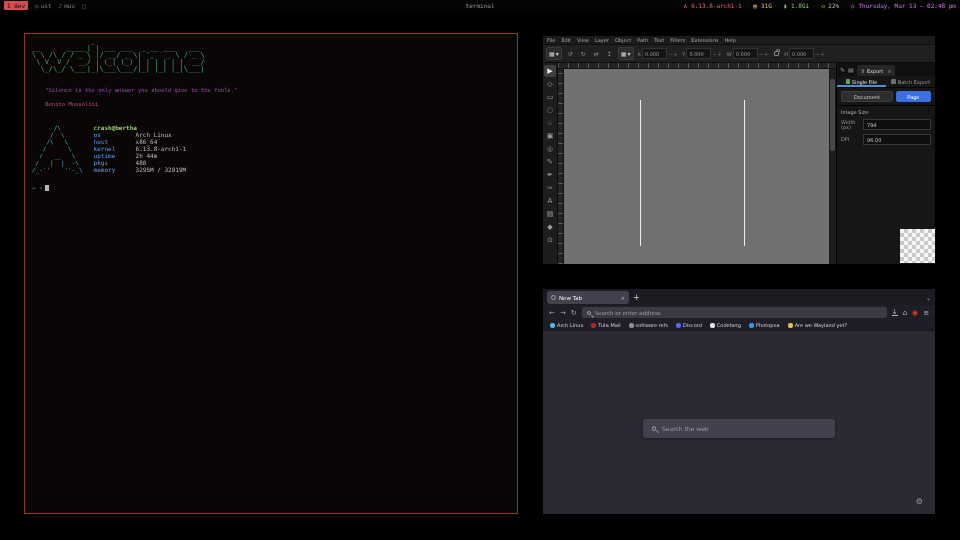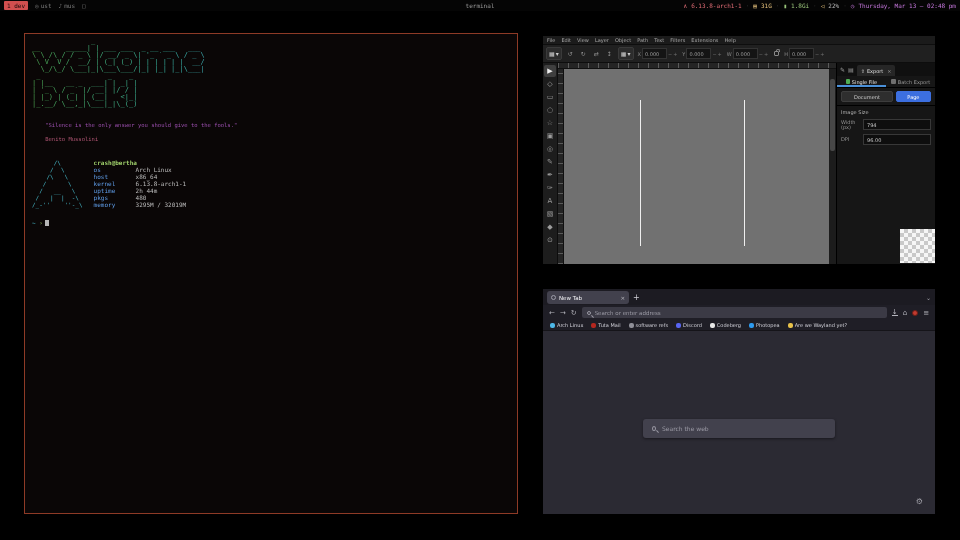--- a/index.html
+++ b/index.html
@@ -168,27 +168,20 @@
 </div>
 
 <div class="terminal">
   <div>
     <div class="art-line">              _                          </div>
     <div class="art-line">__      _____| | ___ ___  _ __ ___   ___ </div>
     <div class="art-line">\ \ /\ / / _ \ |/ __/ _ \| '_ ` _ \ / _ \</div>
     <div class="art-line"> \ V  V /  __/ | (_| (_) | | | | | |  __/</div>
     <div class="art-line">  \_/\_/ \___|_|\___\___/|_| |_| |_|\___|</div>
   </div>
-  <div>
-    <div class="art-line"> _                _    _ </div>
-    <div class="art-line">| |__   __ _  ___| | _| |</div>
-    <div class="art-line">| '_ \ / _` |/ __| |/ / |</div>
-    <div class="art-line">| |_) | (_| | (__|   &lt;|_|</div>
-    <div class="art-line">|_.__/ \__,_|\___|_|\_(_)</div>
-  </div>
   <div class="quote">
     <span>"Silence is the only answer you should give to the fools."</span>
     <span>  </span>
     <span class="author">Benito Mussolini</span>
   </div>
   <div class="fetch">
     <div>
       <div class="logo-line">      /\</div>
       <div class="logo-line">     /  \</div>
       <div class="logo-line">    /\   \</div>

